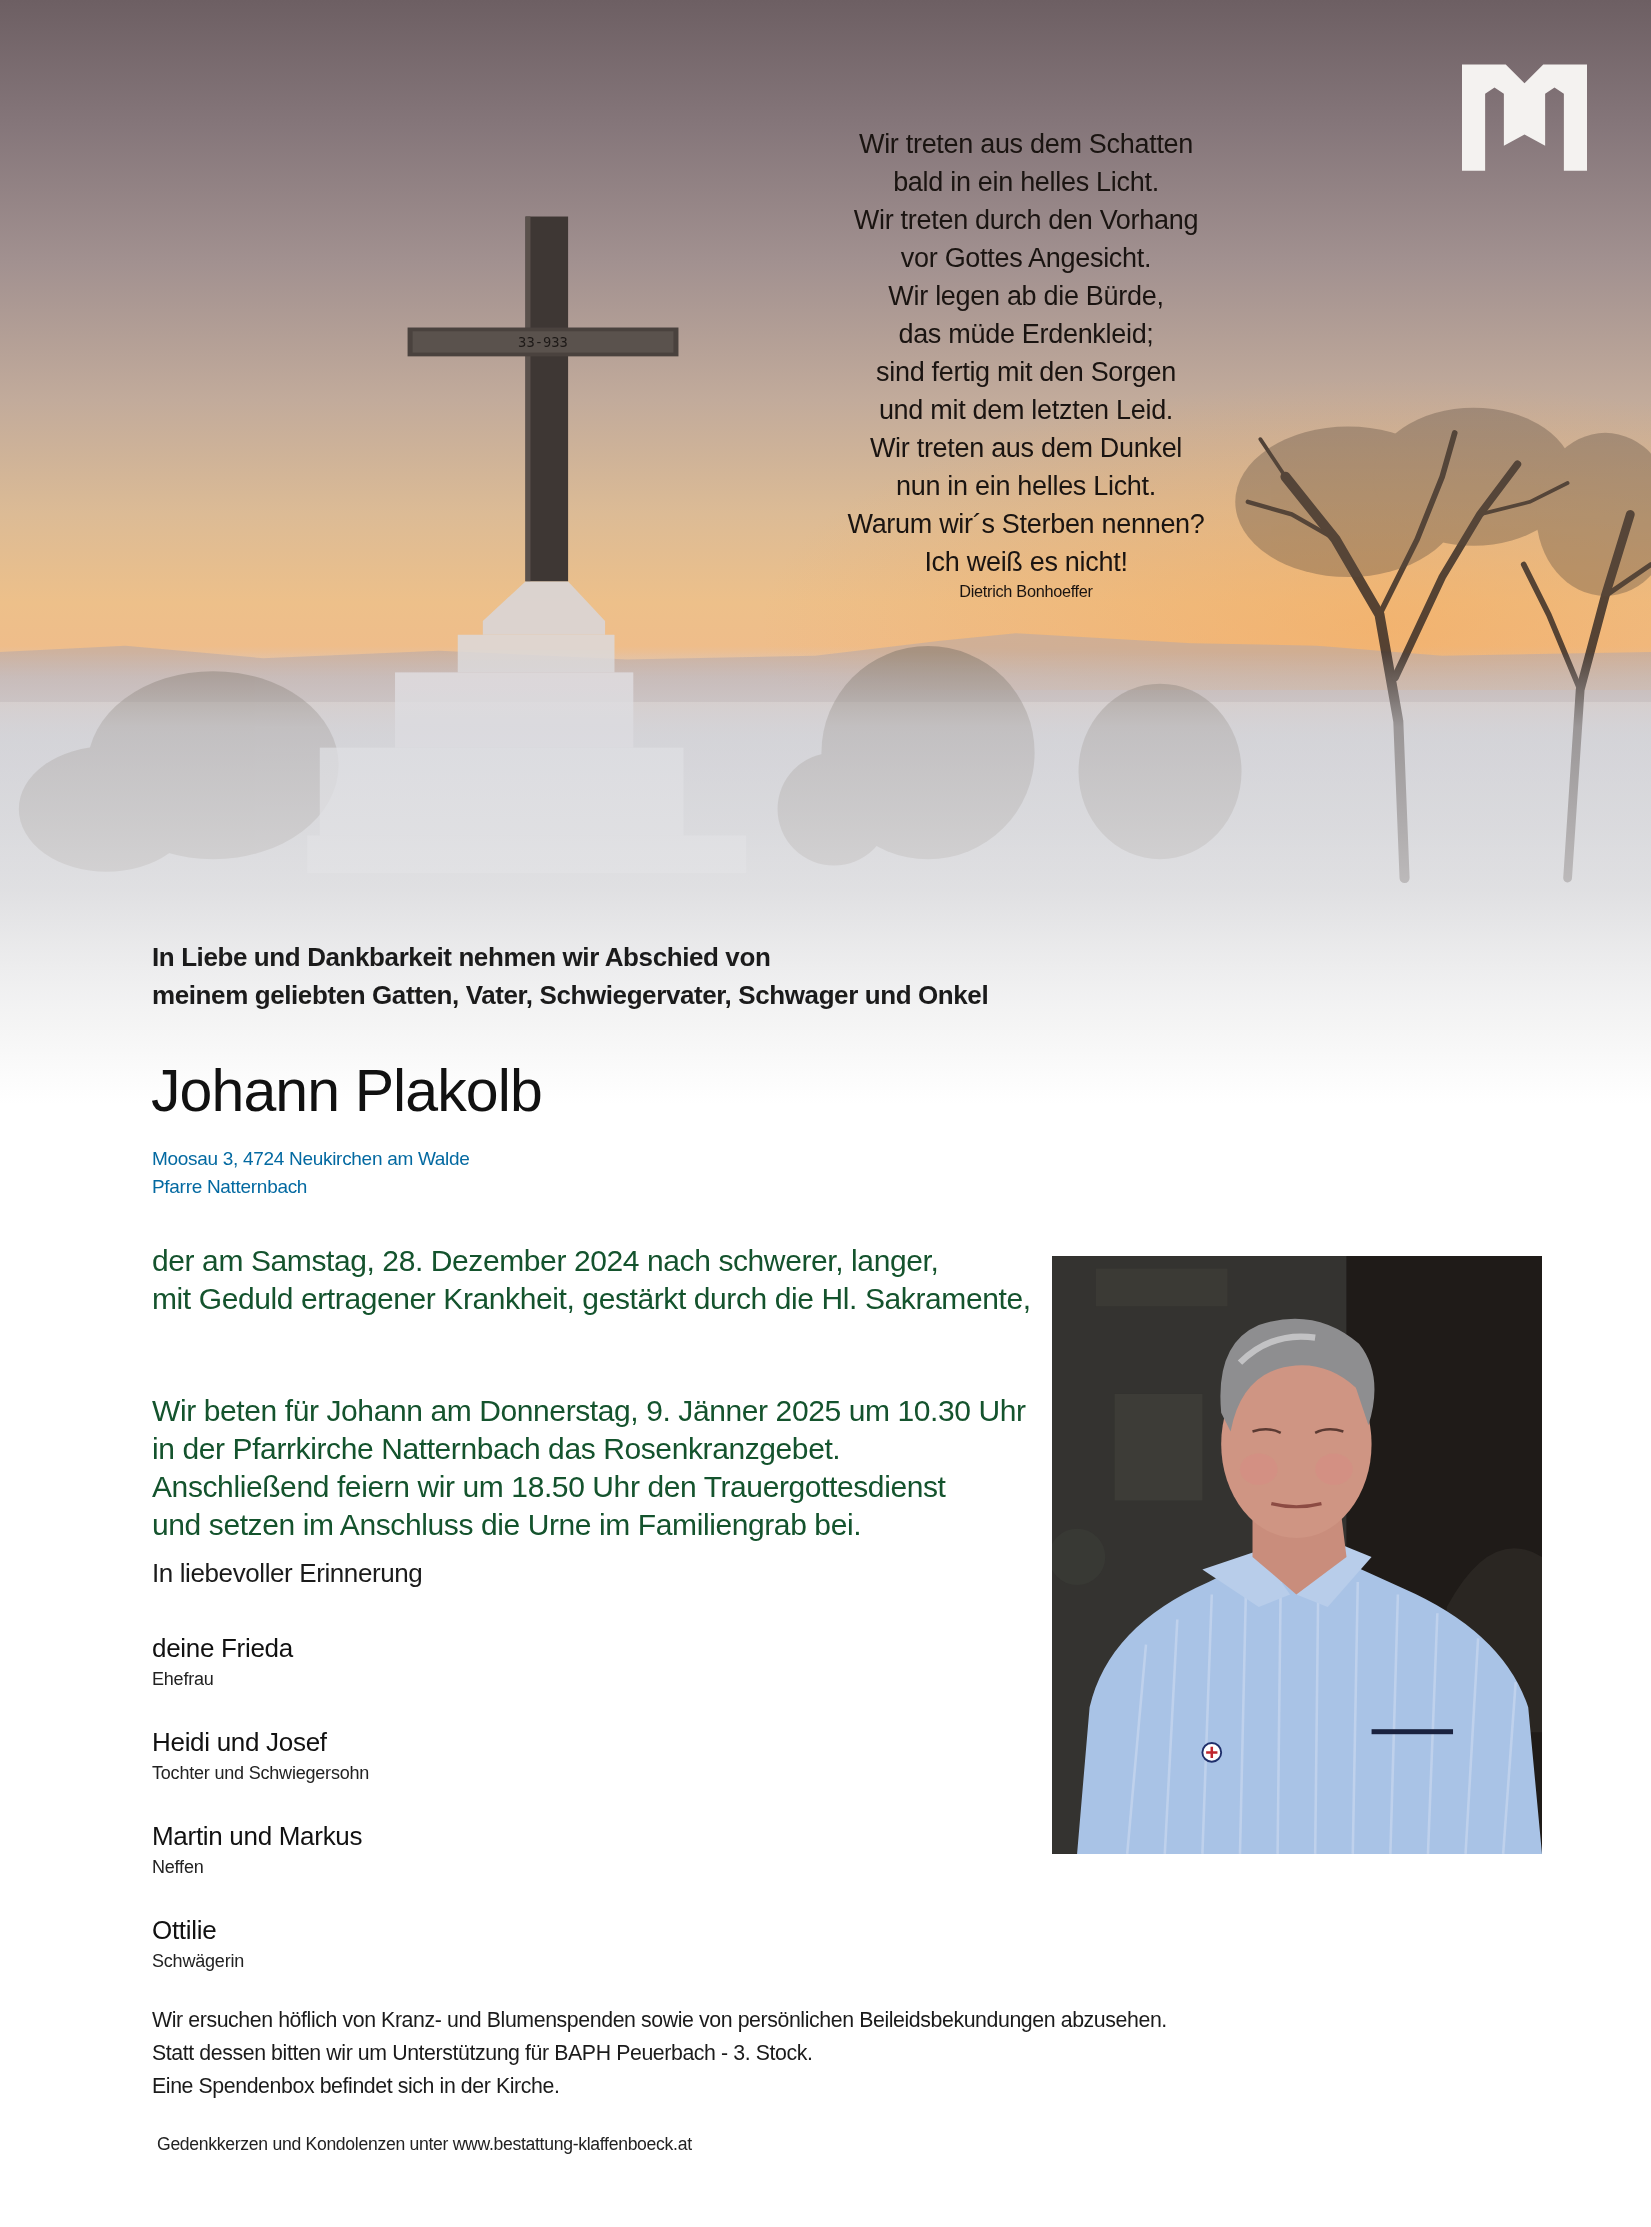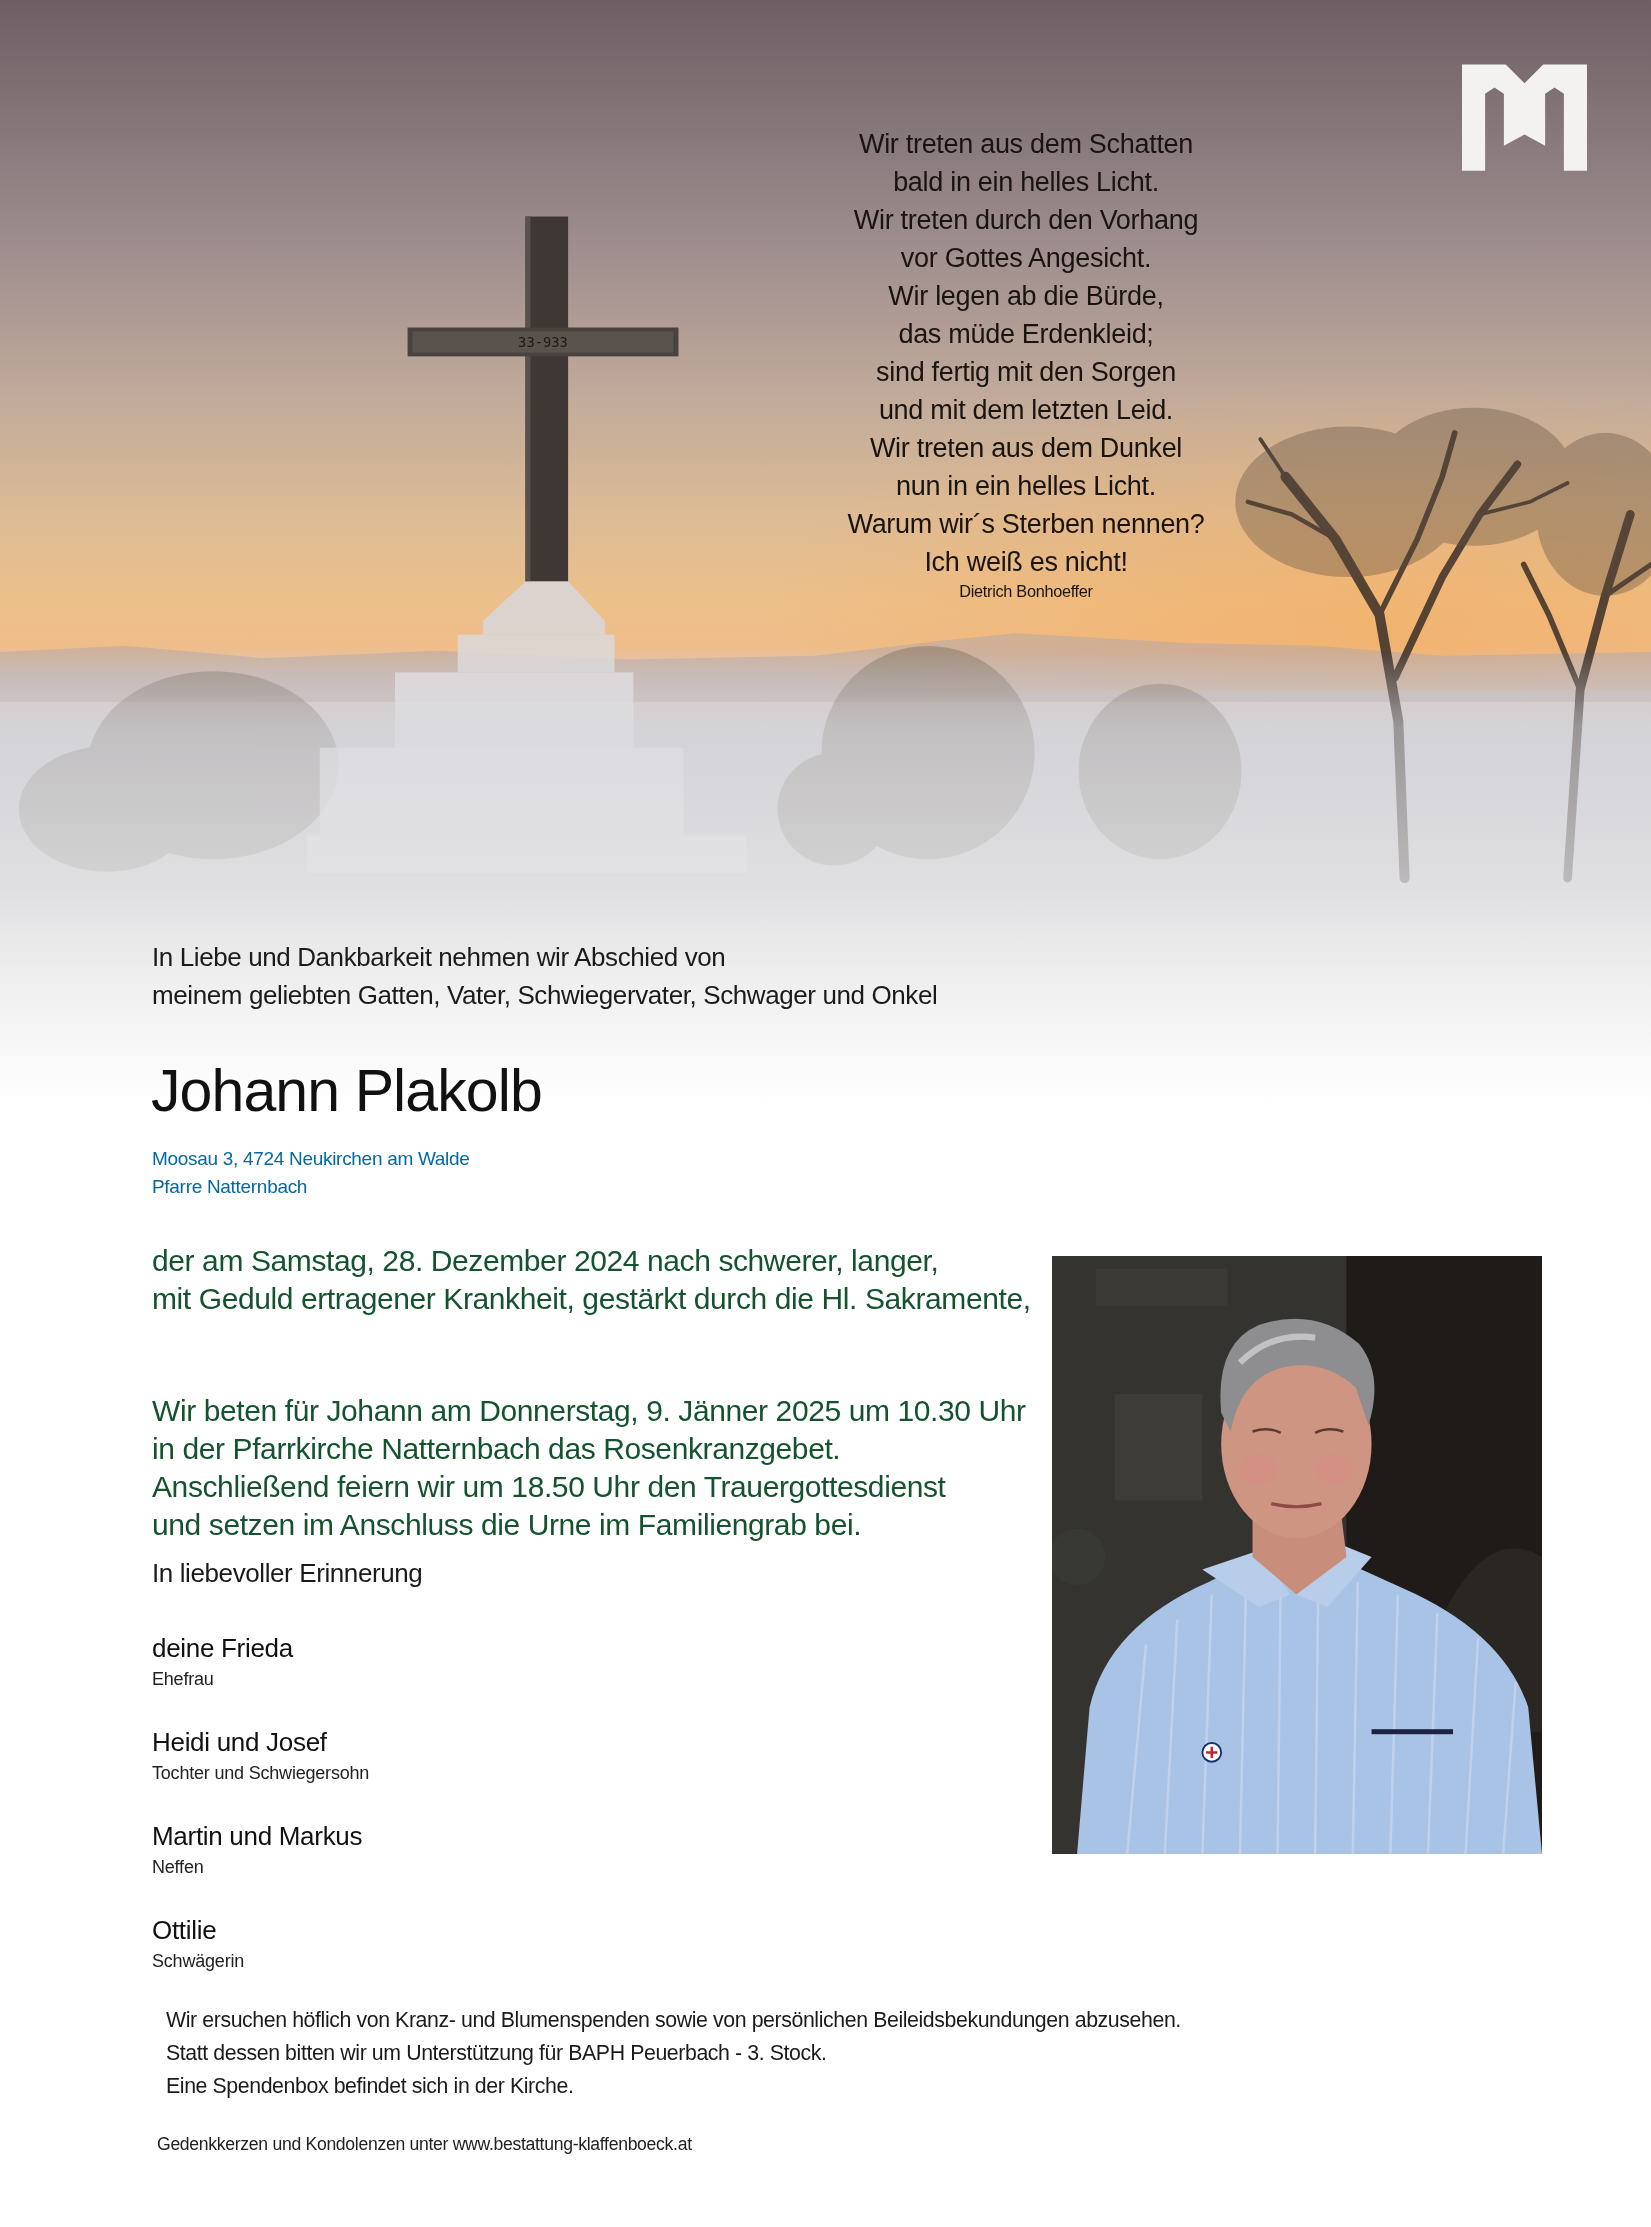--- a/index.html
+++ b/index.html
@@ -31,38 +31,38 @@
 
   
   .poem { position: absolute; left: 775px; top: 125px; width: 502px; text-align: center;
     font-size: 27px; line-height: 38px; color: #1a1411; letter-spacing: -0.3px; }
   .poem .line { display: block; white-space: nowrap; }
   .poem .author { display: block; font-size: 16.3px; line-height: 21.3px; margin-top: 0px; }
 
   
   .abs { position: absolute; white-space: nowrap; }
   .intro { left: 152px; top: 938px; font-size: 26px; line-height: 38px; color: #1b1b1b; letter-spacing: -0.4px; }
-  .intro span { display: block; }
+  .intro span { display: block; font-weight: bold; }
   .name { left: 151px; top: 1054px; font-size: 59px; line-height: 75px; color: #111; letter-spacing: -0.9px; font-weight: normal; }
   .address { left: 152px; top: 1129px; font-size: 19px; line-height: 28px; color: #0369a1; letter-spacing: -0.3px; margin-top: 16px; }
   .address span { display: block; }
 
   .para { left: 152px; font-size: 30px; line-height: 38px; color: #14532d; letter-spacing: -0.4px; margin-top: 30px; }
   .para span { display: block; }
   .para1 { top: 1212px; }
   .para2 { top: 1362px; }
   .closing { left: 152px; top: 1554px; font-size: 26px; line-height: 38px; letter-spacing: -0.4px; color: #1b1b1b; }
 
   .mourners { position: absolute; left: 152px; top: 1629px; }
   .mourner { height: 94px; }
   .mourner .mname { display: block; font-size: 26px; line-height: 39px; color: #111; letter-spacing: -0.3px; white-space: nowrap; }
   .mourner .mrel { display: block; font-size: 18px; line-height: 22.6px; color: #222; letter-spacing: -0.2px; white-space: nowrap; }
 
   .note { left: 152px; top: 2004px; font-size: 21.3px; line-height: 33px; color: #1b1b1b; letter-spacing: -0.4px; }
-  .note span { display: block; margin-left: 14px; }
+  .note span { display: block; }
   .footer { left: 157px; top: 2133px; font-size: 17.6px; line-height: 22.6px; color: #222; letter-spacing: -0.3px; }
 
   
   .portrait { position: absolute; left: 1052px; top: 1256px; width: 490px; height: 598px; overflow: hidden;
     background: #2a2724; }
 </style>
 </head>
 <body>
 
 <div class="hero">

